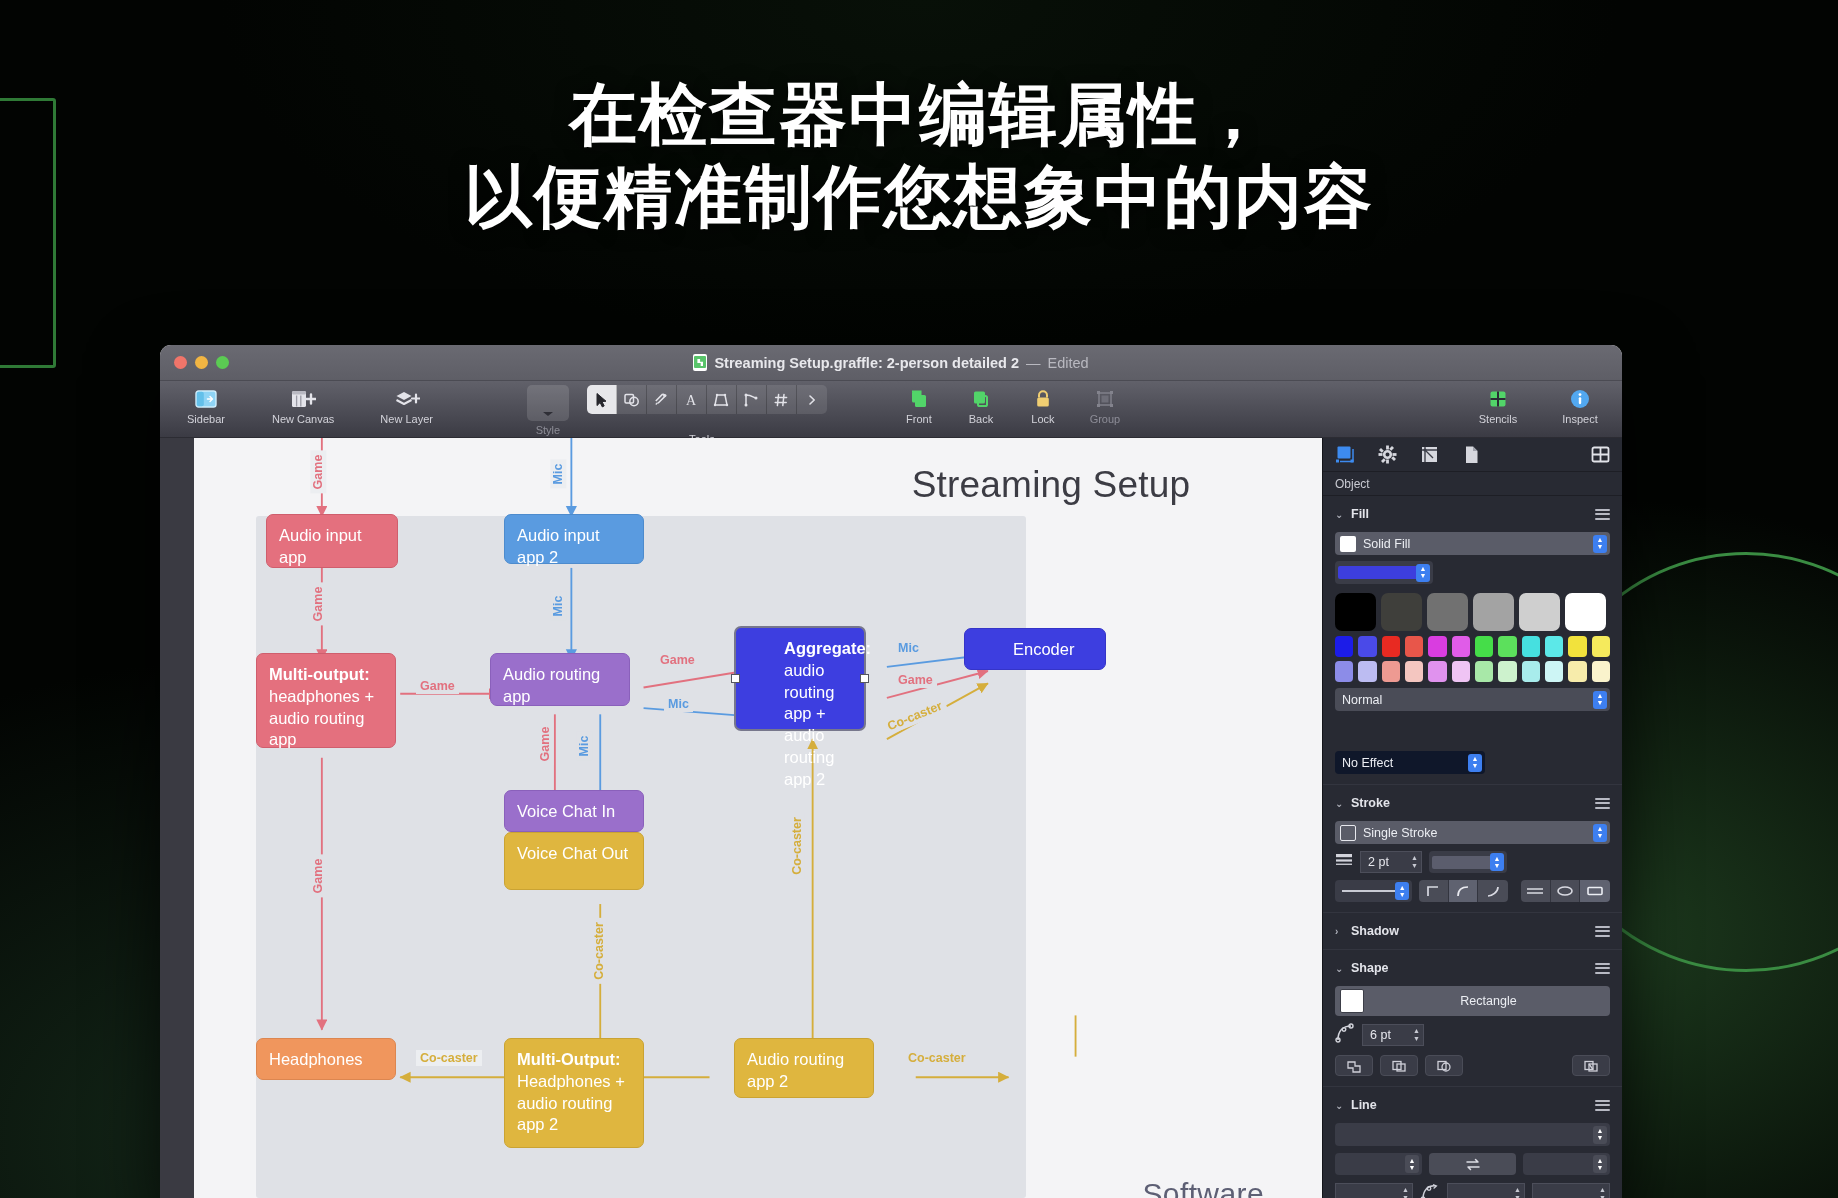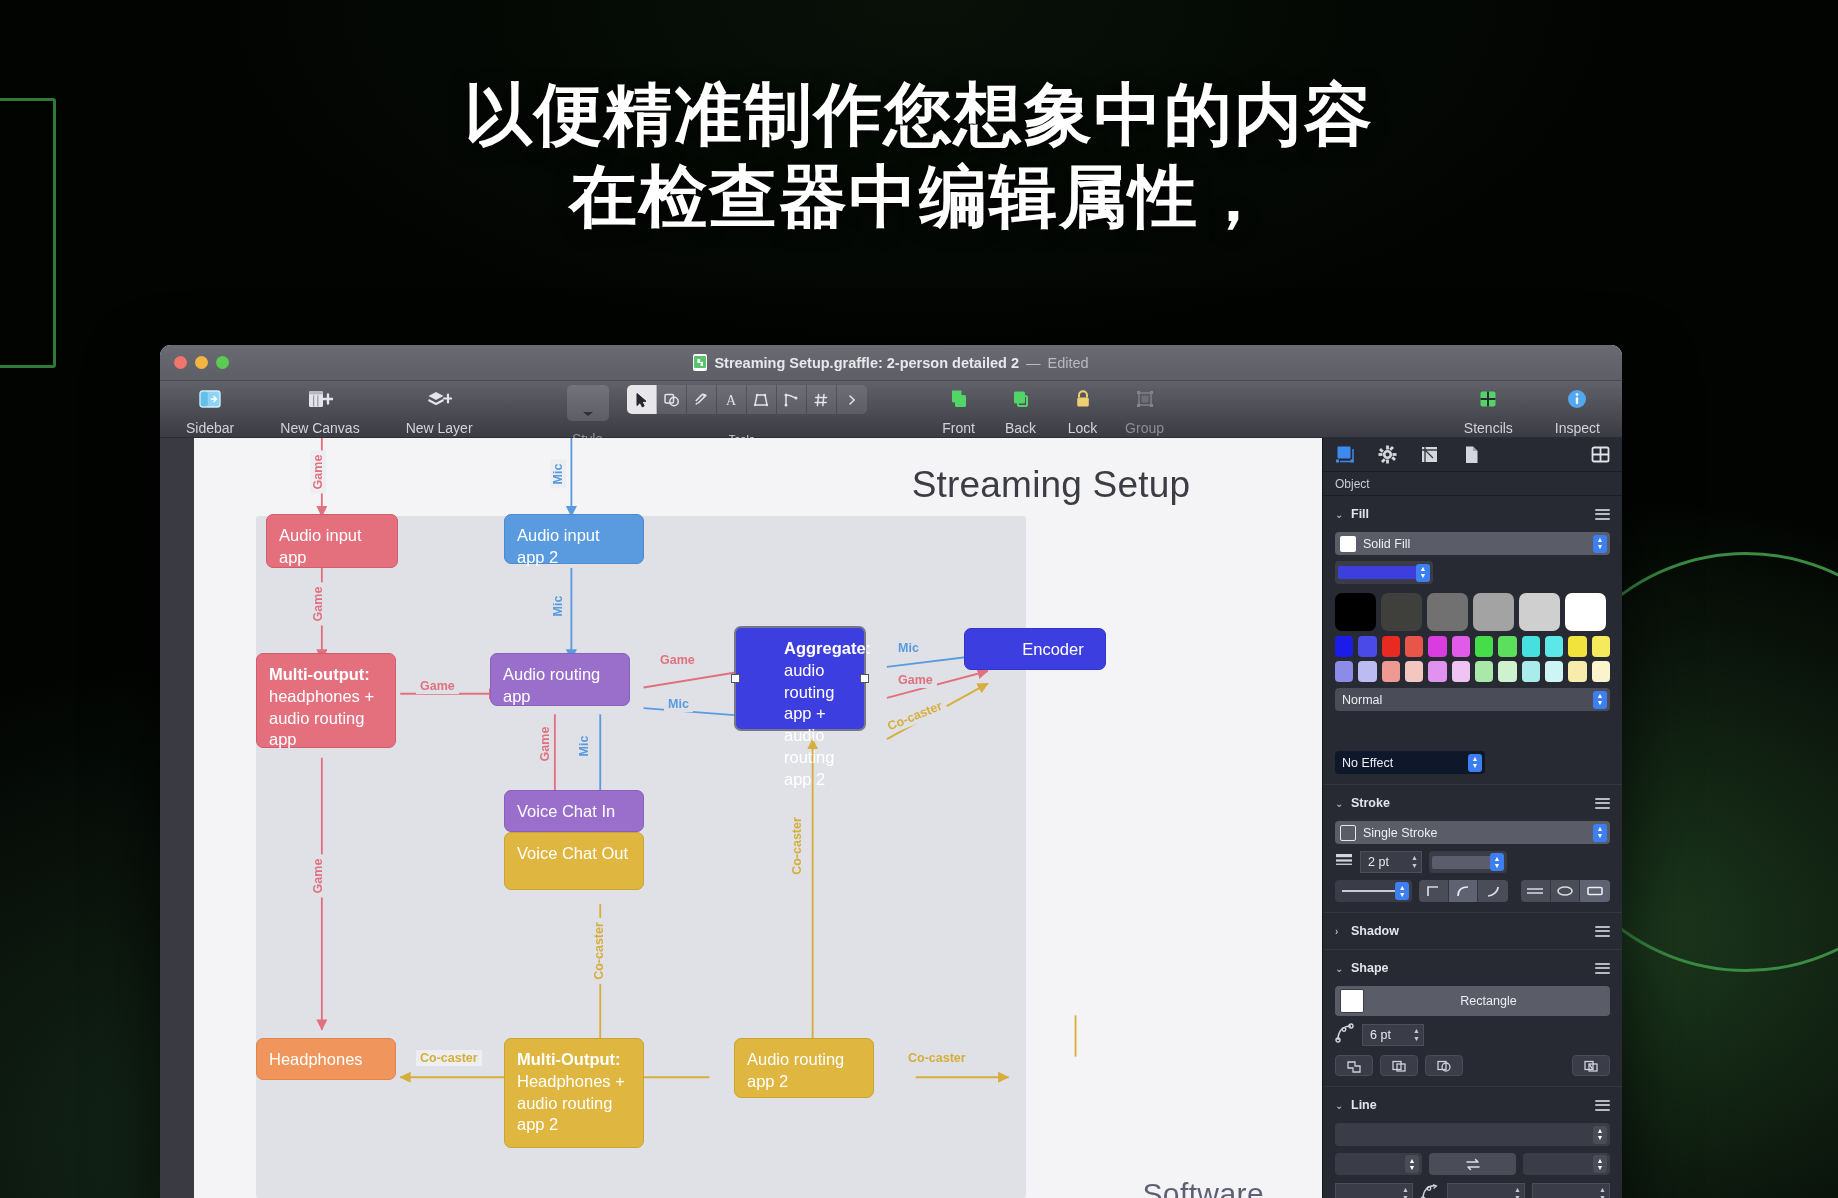--- a/index.html
+++ b/index.html
@@ -97,21 +97,21 @@
     padding: 4px 12px 0 12px;
     position: relative;
     border-bottom: 1px solid #2c2c33;
   }
   .tb-item {
     display: flex; flex-direction: column; align-items: center;
     justify-content: flex-start;
     min-width: 56px; padding: 3px 8px 0 8px;
     color: #d7d7dd; cursor: default;
   }
-  .tb-label { font-size: 14px; margin-top: 10px; color: #d2d2d9; white-space: nowrap; }
+  .tb-label { font-size: 11px; margin-top: 3px; color: #d2d2d9; white-space: nowrap; }
   .tb-label.dim { color: #8d8d97; }
   .tb-ico { height: 22px; display: flex; align-items: center; justify-content: center; }
   .tb-ico svg { display: block; }
 
   #tb-left { display: flex; align-items: flex-start; gap: 30px; margin-left: 6px; }
   #tb-mid { display: flex; align-items: flex-start; margin-left: 78px; }
   #tb-right { display: flex; align-items: flex-start; gap: 6px; margin-left: 64px; }
   #tb-far-right { position: absolute; right: 14px; top: 4px; display: flex; gap: 26px; }
 
   #style-well {
@@ -302,22 +302,22 @@
   .wide-popup { width: 100%; }
   .third { flex: 1; }
 </style>
 </head>
 <body>
 
 <div id="deco-rect-left"></div>
 <div id="deco-circle-right"></div>
 
 <div id="headline">
+  <span class="ln">在检查器中编辑属性，</span>
   <span class="ln">以便精准制作您想象中的内容</span>
-  <span class="ln">在检查器中编辑属性，</span>
 </div>
 
 <div id="app-window">
 
   <div id="titlebar">
     <div id="traffic-lights">
       <span class="tl red"></span>
       <span class="tl yellow"></span>
       <span class="tl green"></span>
     </div>
@@ -598,21 +598,21 @@
           <span>Audio routing app</span>
         </div>
 
         <div class="node indigo selected" style="left:540px; top:188px; width:132px; height:105px;">
           <b>Aggregate:</b>
           <span>audio routing app + audio routing app 2</span>
           <span class="handle l"></span>
           <span class="handle r"></span>
         </div>
 
-        <div class="node indigo" style="left:770px; top:190px; width:142px; height:42px; text-align:center;">
+        <div class="node indigo" style="left:770px; top:190px; width:142px; height:42px; ">
           <span>Encoder</span>
         </div>
 
         <div class="node purple" style="left:310px; top:352px; width:140px; height:42px;">
           <span>Voice Chat In</span>
         </div>
 
         <div class="node gold" style="left:310px; top:394px; width:140px; height:58px;">
           <span>Voice Chat Out</span>
         </div>

